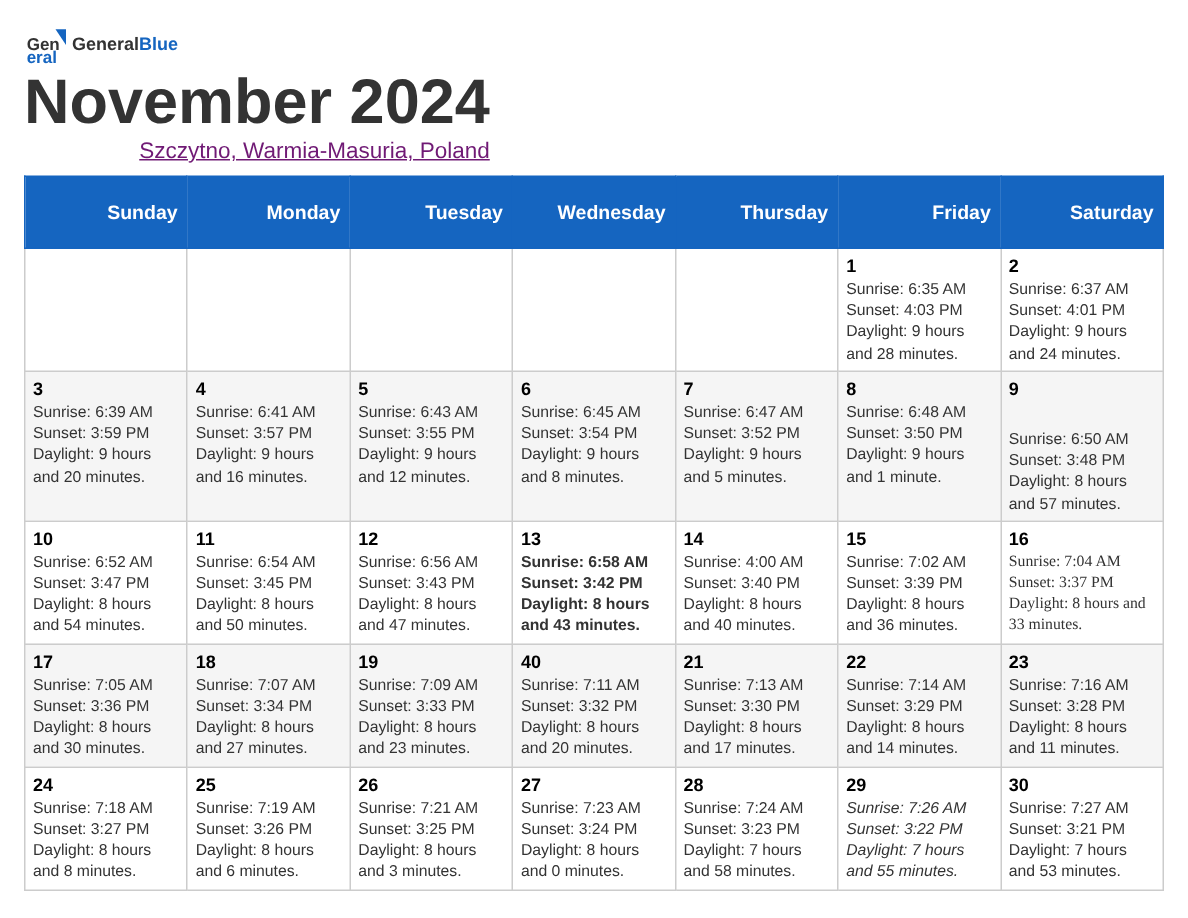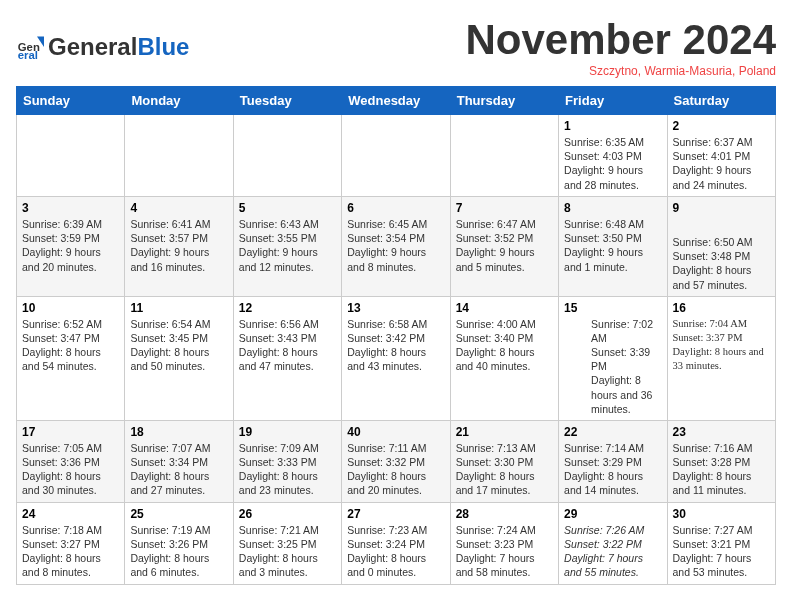--- a/index.html
+++ b/index.html
@@ -6,61 +6,63 @@
     body {
       font-family: Arial, sans-serif;
       background: #fff;
       width: 792px;
       min-height: 612px;
       padding: 16px;
     }
     .header-section {
       display: flex;
       justify-content: space-between;
-      align-items: center;
+      align-items: flex-start;
       margin-bottom: 8px;
+      flex-direction: column;
     }
     .logo {
       display: flex;
       align-items: center;
     }
     .logo-text {
-      font-size: 24px;
+      font-size: 12px;
       font-weight: bold;
       line-height: 1.1;
     }
     .logo-general { color: #333; }
     .logo-blue { color: #1565C0; }
     .logo-icon {
       width: 28px;
       height: 28px;
       margin-right: 4px;
     }
     .title-block {
       text-align: right;
     }
     .month-title {
       font-size: 42px;
       font-weight: bold;
       color: #333;
     }
     .subtitle {
-      font-size: 12px;
-      color: #ef4444;
+      font-size: 15px;
+      color: #701a75;
+      text-decoration: underline;
     }
     .calendar-table {
       width: 100%;
       border-collapse: collapse;
       font-size: 11px;
     }
     .calendar-table th {
       background-color: #1565C0;
       color: #fff;
-      text-align: left;
-      padding: 6px 6px;
+      text-align: right;
+      padding: 16px 6px;
       font-size: 13px;
       font-weight: bold;
       border: 1px solid #1565C0;
     }
     .calendar-table td {
       border: 1px solid #ccc;
       vertical-align: top;
       padding: 4px 5px;
       width: calc(100% / 7);
       min-height: 80px;
@@ -199,33 +201,33 @@
 Daylight: 8 hours and 50 minutes.</div>
         </td>
         <td>
           <span class="day-number">12</span>
           <div class="day-info" style="white-space: pre-line;">Sunrise: 6:56 AM
 Sunset: 3:43 PM
 Daylight: 8 hours and 47 minutes.</div>
         </td>
         <td>
           <span class="day-number">13</span>
-          <div class="day-info" style="white-space: pre-line;">Sunrise: 6:58 AM
+          <div class="day-info" style="white-space: pre-line; font-weight: bold;">Sunrise: 6:58 AM
 Sunset: 3:42 PM
 Daylight: 8 hours and 43 minutes.</div>
         </td>
         <td>
           <span class="day-number">14</span>
           <div class="day-info" style="white-space: pre-line;">Sunrise: 4:00 AM
 Sunset: 3:40 PM
 Daylight: 8 hours and 40 minutes.</div>
         </td>
         <td>
           <span class="day-number">15</span>
-          <div class="day-info" style="white-space: pre-line; margin-left: 27px;">Sunrise: 7:02 AM
+          <div class="day-info" style="white-space: pre-line;">Sunrise: 7:02 AM
 Sunset: 3:39 PM
 Daylight: 8 hours and 36 minutes.</div>
         </td>
         <td>
           <span class="day-number">16</span>
           <div class="day-info" style="white-space: pre-line; font-family: Liberation Serif, serif;">Sunrise: 7:04 AM
 Sunset: 3:37 PM
 Daylight: 8 hours and 33 minutes.</div>
         </td>
       </tr>

